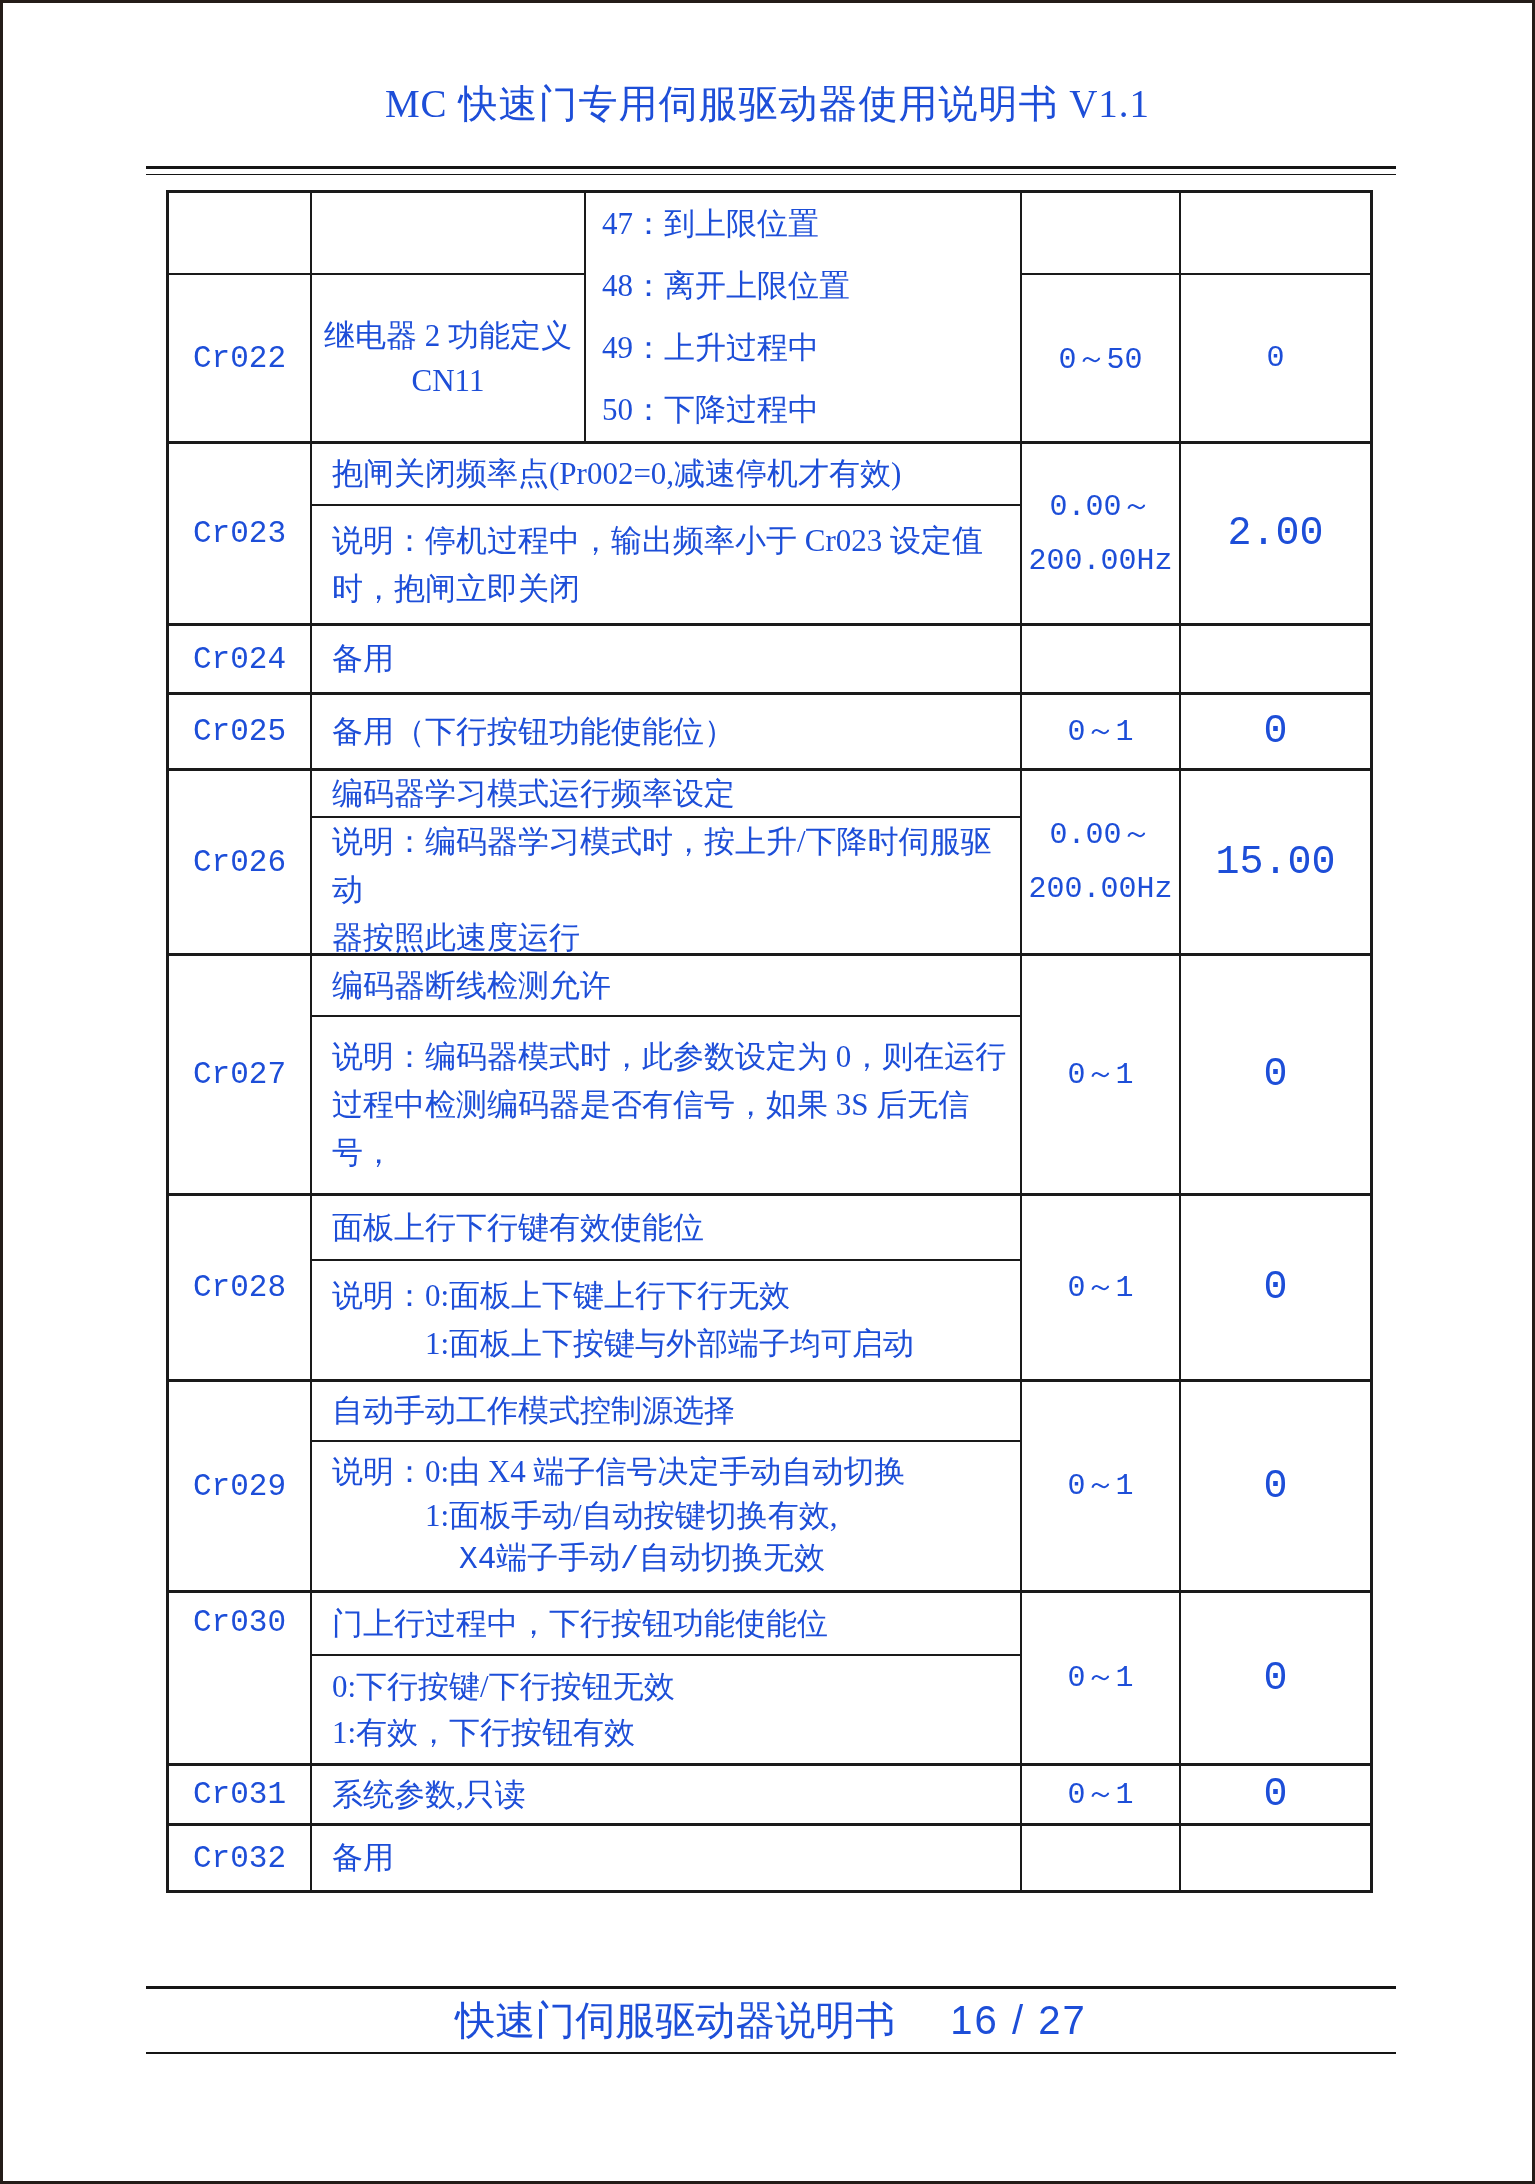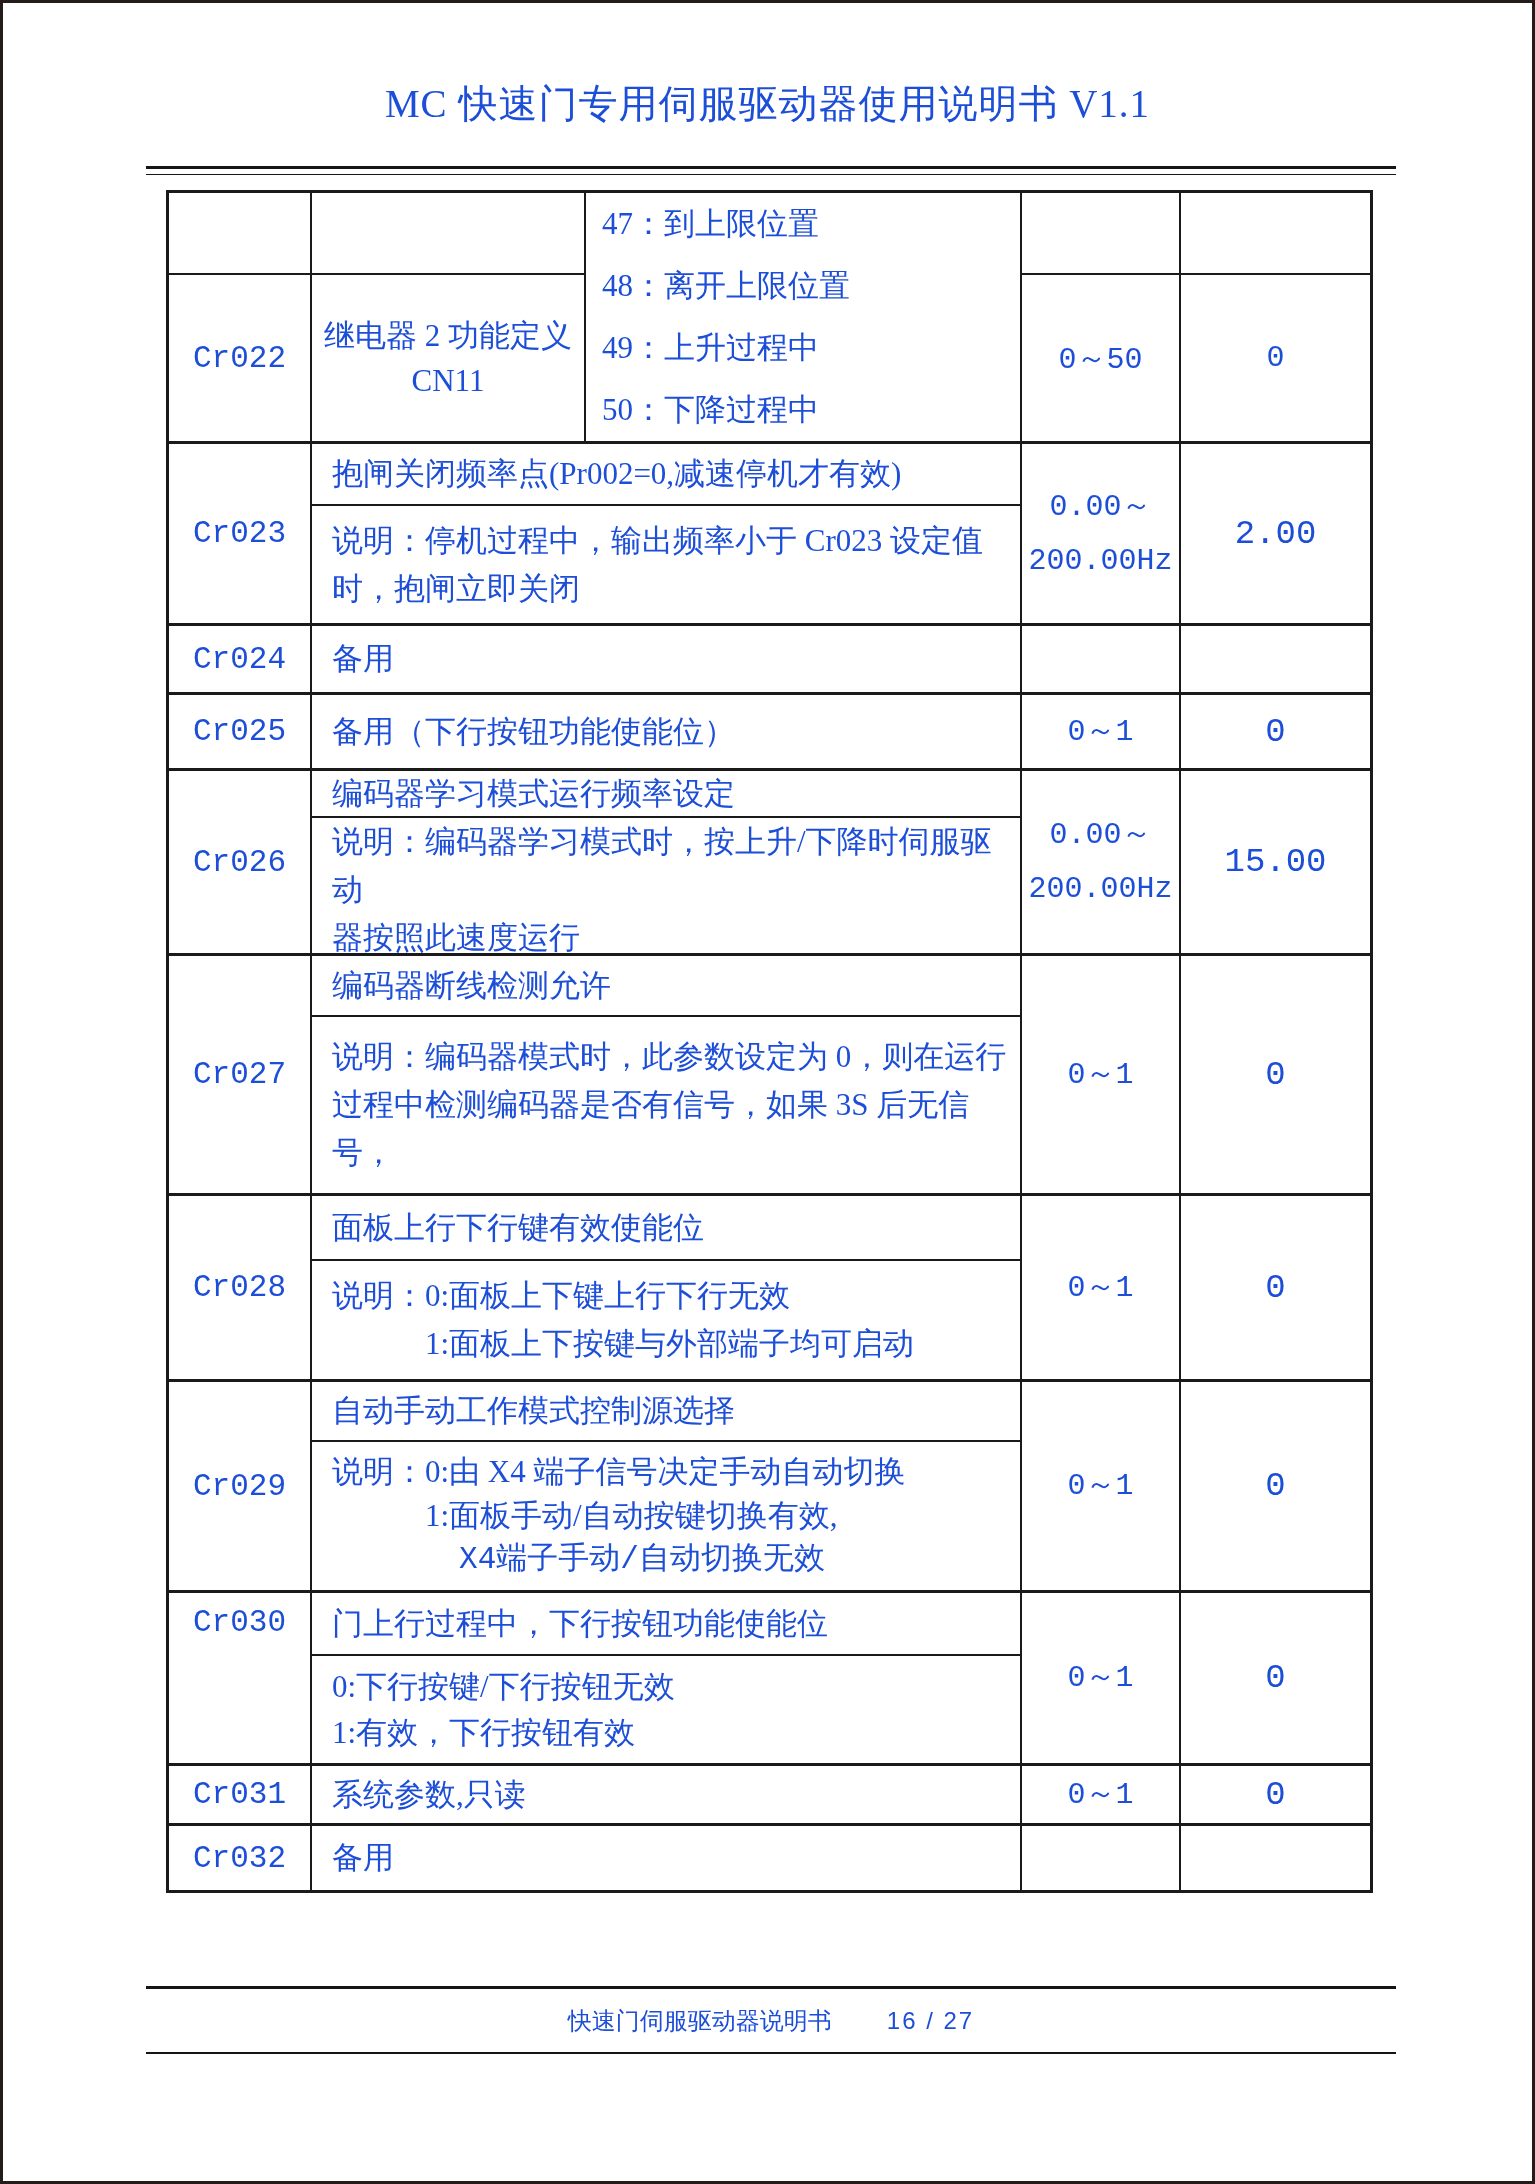--- a/index.html
+++ b/index.html
@@ -38,21 +38,21 @@
   .ind3{padding-left:3em;}
   .ind41{padding-left:4.1em;font-family:Liberation Mono, monospace;}
   .col-range{
     width:159px;flex:none;border-right:2px solid #1a1a1a;
     display:flex;flex-direction:column;align-items:center;justify-content:center;
     font-family:"Liberation Mono","DejaVu Sans Mono",monospace;font-size:30px;line-height:54px;
     text-align:center;
   }
   .col-def{
     width:189px;flex:none;display:flex;align-items:center;justify-content:center;
-    font-family:"Liberation Mono","DejaVu Sans Mono",monospace;font-size:34px;
+    font-family:"Liberation Mono","DejaVu Sans Mono",monospace;font-size:40px;
   }
   
   .grpA{
     display:grid;border-bottom:3px solid #1a1a1a;
     grid-template-columns:143px 274px 436px 159px 189px;
     grid-template-rows:82px 166px;
   }
   .grpA>div{border-right:2px solid #1a1a1a;}
   .grpA>.nbr{border-right:none;}
   .grpA .bb{border-bottom:2px solid #1a1a1a;}
@@ -63,21 +63,21 @@
   .a-code{display:flex;align-items:center;justify-content:center;
     font-family:"Liberation Mono","DejaVu Sans Mono",monospace;}
   .a-name{display:flex;flex-direction:column;align-items:center;justify-content:center;line-height:45px;text-align:center;}
   .a-range{display:flex;align-items:center;justify-content:center;
     font-family:"Liberation Mono","DejaVu Sans Mono",monospace;font-size:30px;}
   
   .footer-band{
     position:absolute;left:143px;top:1983px;width:1250px;height:63px;
     border-top:3px solid #151515;border-bottom:2px solid #151515;
     display:flex;align-items:center;justify-content:center;
-    font-size:24px;
+    font-size:40px;
   }
   .footer-page{
     font-family:"Liberation Sans","DejaVu Sans",sans-serif;
     margin-left:55px;letter-spacing:2px;
   }
 </style>
 </head>
 <body>
 
 <div class="page">

